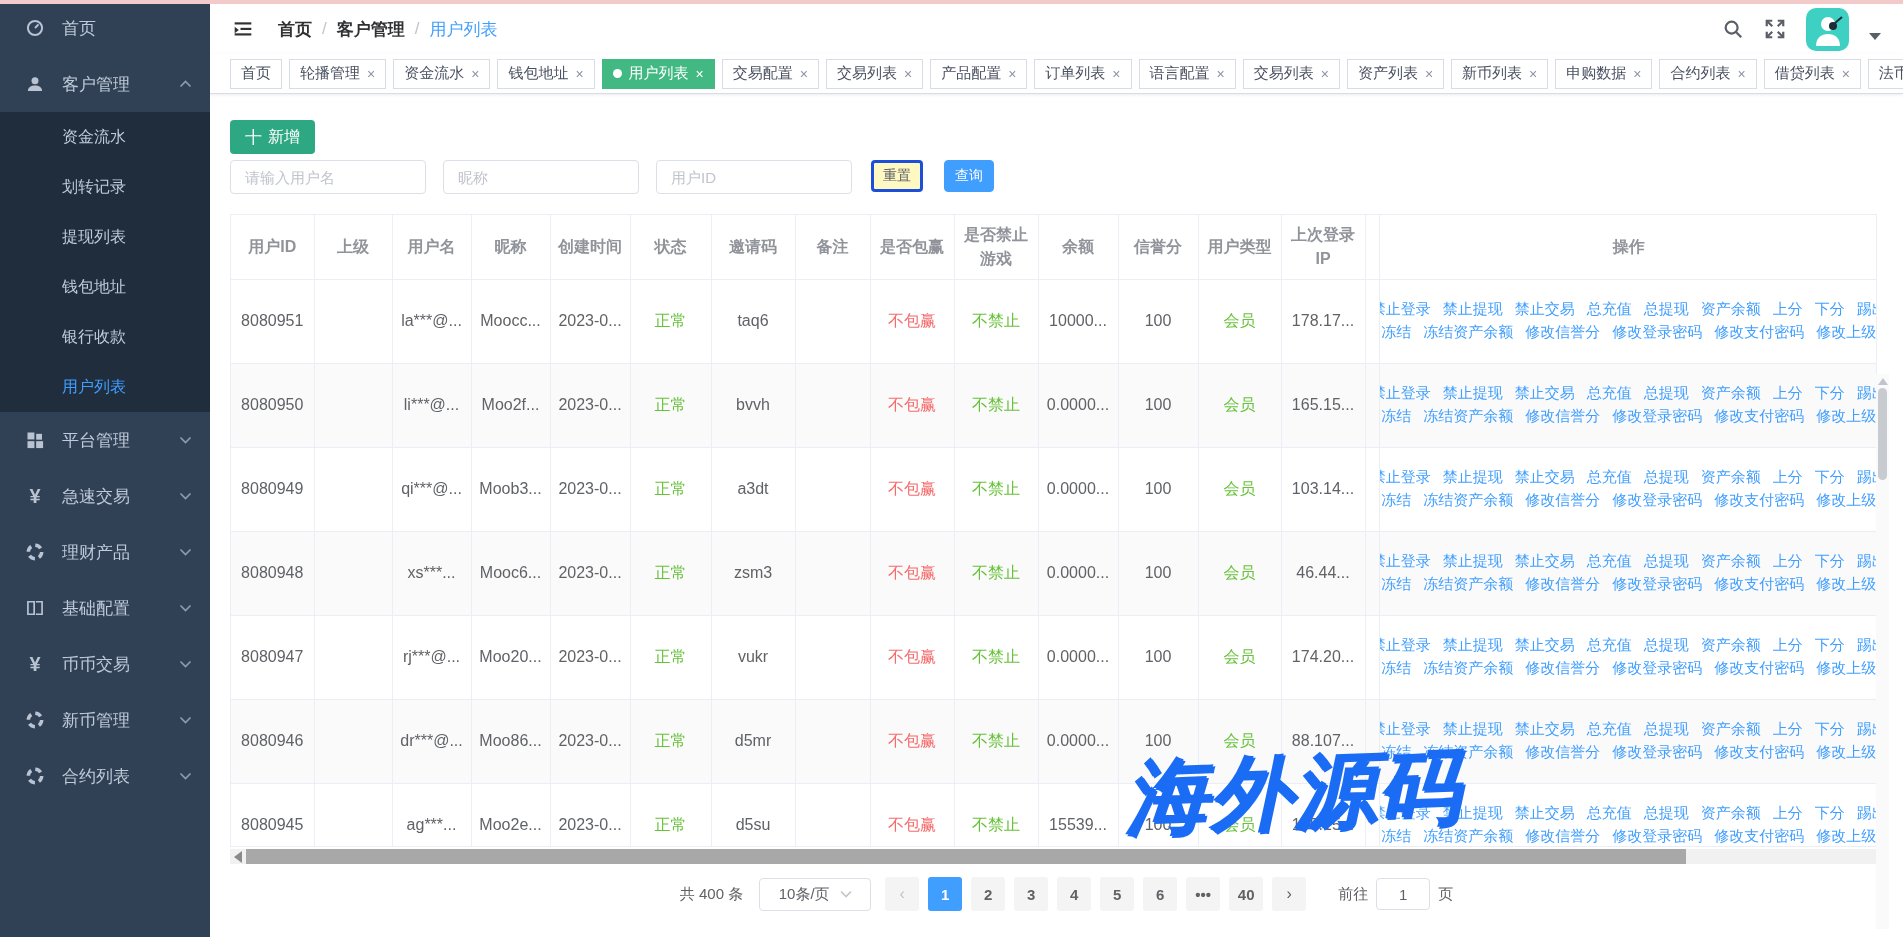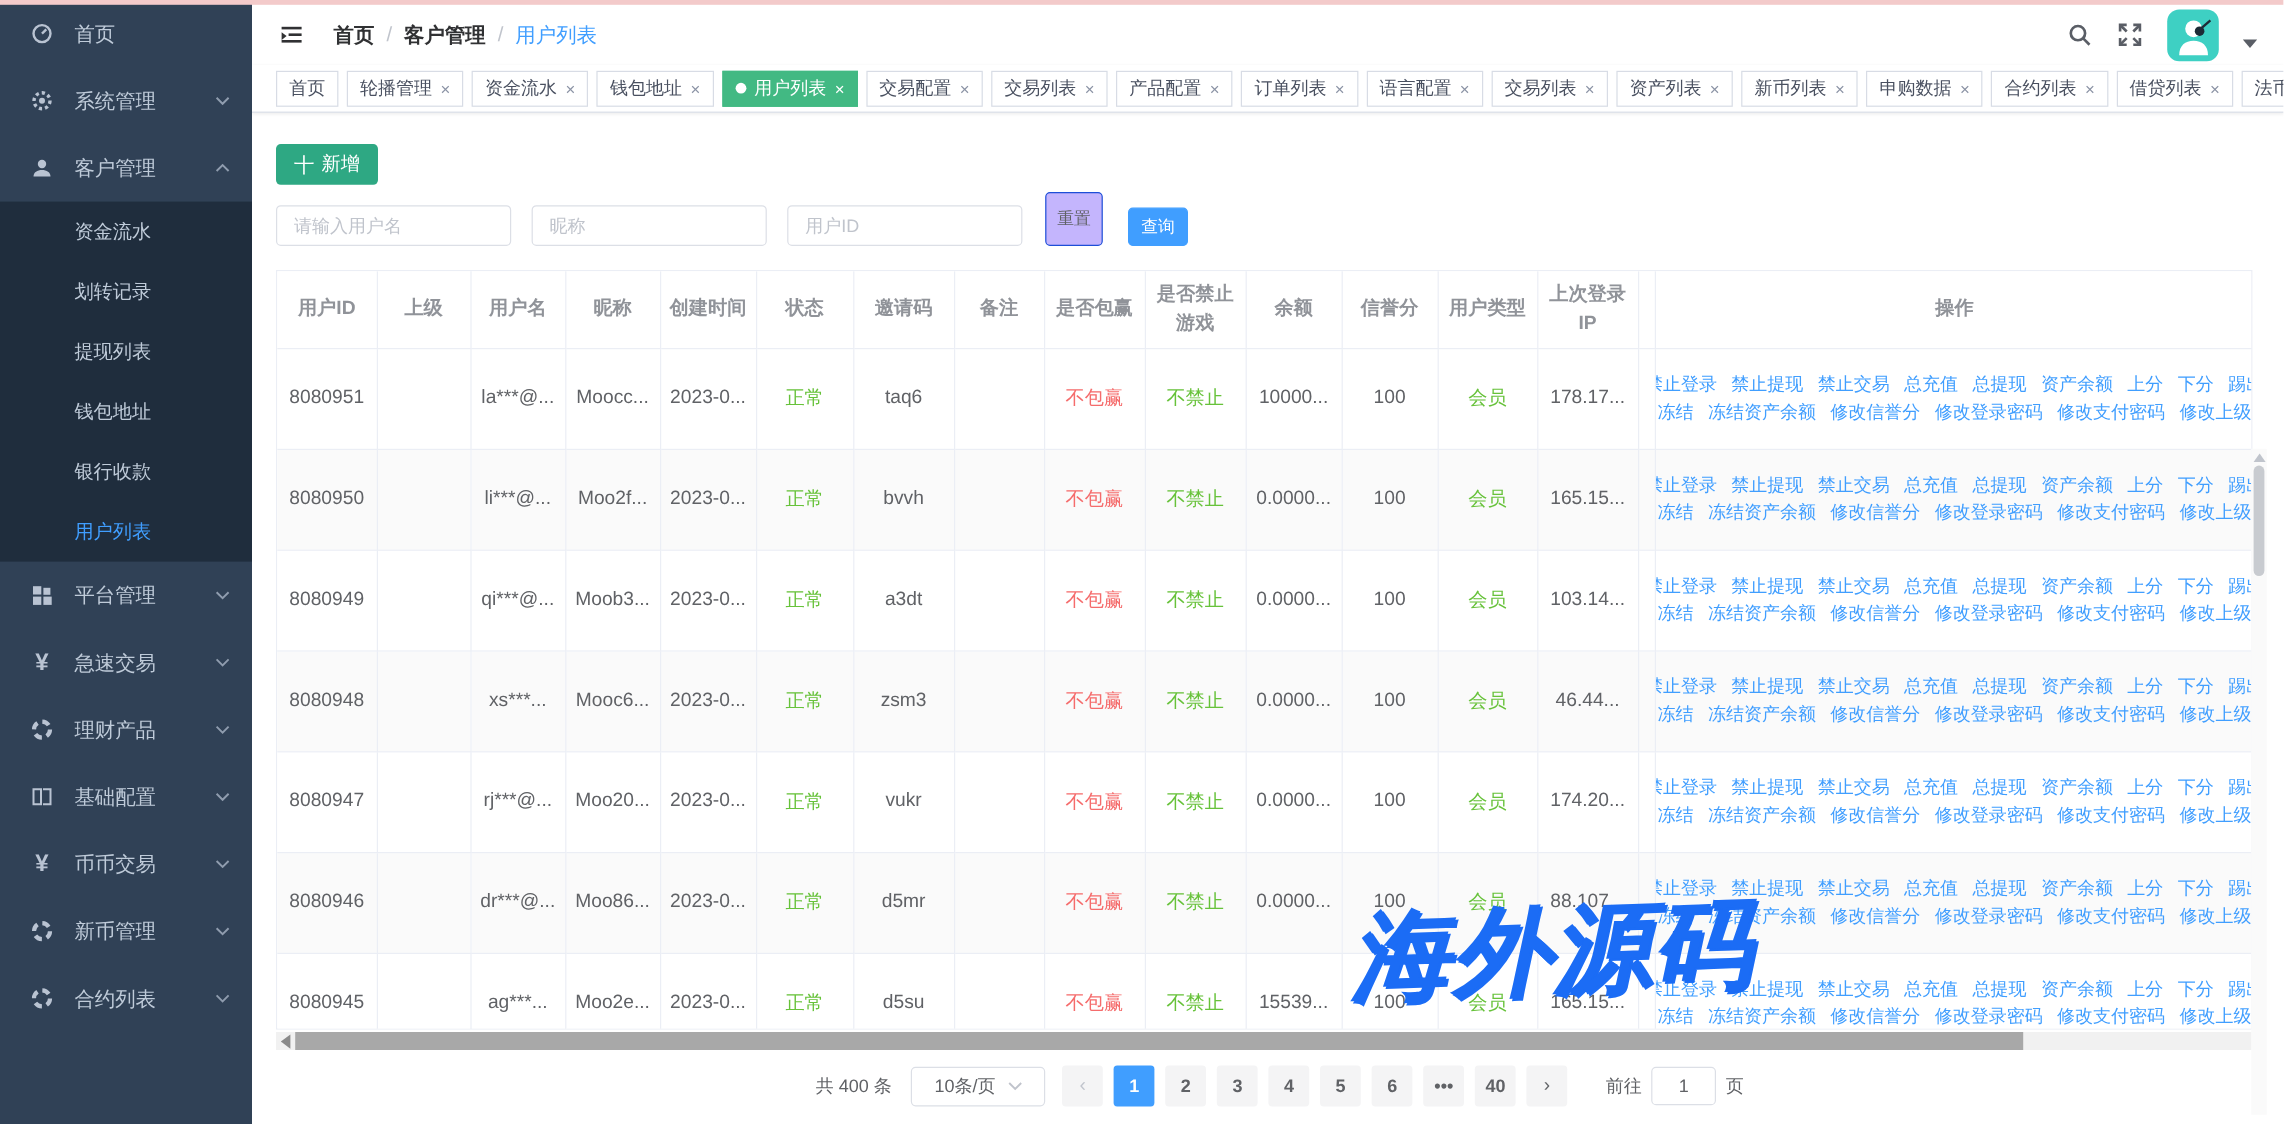--- a/index.html
+++ b/index.html
@@ -41,24 +41,24 @@
   .tag .dot { width:9px; height:9px; border-radius:50%; background:#fff; margin-right:7px; }
   .tag .tag-close { margin-left:7px; font-size:14px; color:#8b93a5; line-height:1; }
   .tag.active { background:#42b983; border-color:#42b983; color:#fff; }
   .tag.active .tag-close { color:#fff; }
 
   .content { position:relative; padding:26px 0 0 20px; }
 
   .btn-add { display:inline-flex; align-items:center; gap:6px; height:34px; padding:0 15px; background:#2ea883; color:#fff; border:none; border-radius:4px; font-size:16px; cursor:pointer; }
   .btn-add .plus { font-size:17px; font-weight:400; }
 
-  .filter-row { display:flex; align-items:flex-end; margin-top:6px; }
+  .filter-row { display:flex; align-items:flex-start; margin-top:6px; }
   .filter-row input.f-input { width:196px; height:34px; border:1px solid #dcdfe6; border-radius:4px; padding:0 14px; font-size:15px; color:#606266; margin-right:17px; outline:none; }
   .filter-row input.f-input::placeholder { color:#c0c4cc; }
-  .btn-reset { height:45px; padding:0 9px; background:#c4b5fd; border:1px solid #1d4ed8; border-radius:4px; color:#606266; font-size:14px; cursor:pointer; margin-left:2px; }
+  .btn-reset { height:32px; padding:0 9px; background:#fef9c3; border:3px solid #1d4ed8; border-radius:4px; color:#606266; font-size:14px; cursor:pointer; margin-left:2px; }
   .btn-search { height:32px; padding:0 10px; background:#409eff; border:1px solid #409eff; border-radius:4px; color:#fff; font-size:14px; cursor:pointer; margin-left:21px; }
 
   
   .table-wrap { margin-top:20px; width:1647px; height:633px; border:1px solid #ebeef5; overflow:hidden; position:relative; }
   table { border-collapse:collapse; table-layout:fixed; width:1647px; }
   th, td { border-right:1px solid #ebeef5; border-bottom:1px solid #ebeef5; text-align:center; font-size:16px; overflow:hidden; }
   th:last-child, td:last-child { border-right:none;text-align:center; }
   thead th { height:64px; color:#909399; font-weight:700; background:#fff; line-height:1.5; padding:0 4px; }
   tbody td { height:84px; color:#606266; padding:0 4px; background:#fff; }
   tbody tr.striped td { background:#fafafa; }
@@ -99,34 +99,20 @@
 
 <aside class="sidebar">
     <div class="side-item">
       <span class="s-icon">
         <svg viewBox="0 0 24 24" fill="none" stroke="currentColor" stroke-width="2.4">
           <circle cx="12" cy="12" r="8.5"></circle>
           <path d="M12 12l4.3-4.3"></path>
         </svg>
       </span>
       <span class="s-label">首页</span>
-    </div>
-    <div class="side-item">
-      <span class="s-icon">
-        <svg viewBox="0 0 24 24">
-          <circle cx="12" cy="12" r="8" fill="none" stroke="currentColor" stroke-width="3.4" stroke-dasharray="3.2 3"></circle>
-          <circle cx="12" cy="12" r="3" fill="currentColor"></circle>
-        </svg>
-      </span>
-      <span class="s-label">系统管理</span>
-      <span class="chev">
-        <svg width="13" height="8" viewBox="0 0 12 8" fill="none" stroke="currentColor" stroke-width="1.6">
-          <path d="M1 1.5 6 6.5 11 1.5"></path>
-        </svg>
-      </span>
     </div>
     <div class="side-item">
       <span class="s-icon">
         <svg viewBox="0 0 24 24" fill="currentColor">
           <circle cx="12" cy="8" r="4.2"></circle>
           <path d="M3.5 20.5c0-4.4 3.8-6.6 8.5-6.6s8.5 2.2 8.5 6.6z"></path>
         </svg>
       </span>
       <span class="s-label">客户管理</span>
       <span class="chev">

